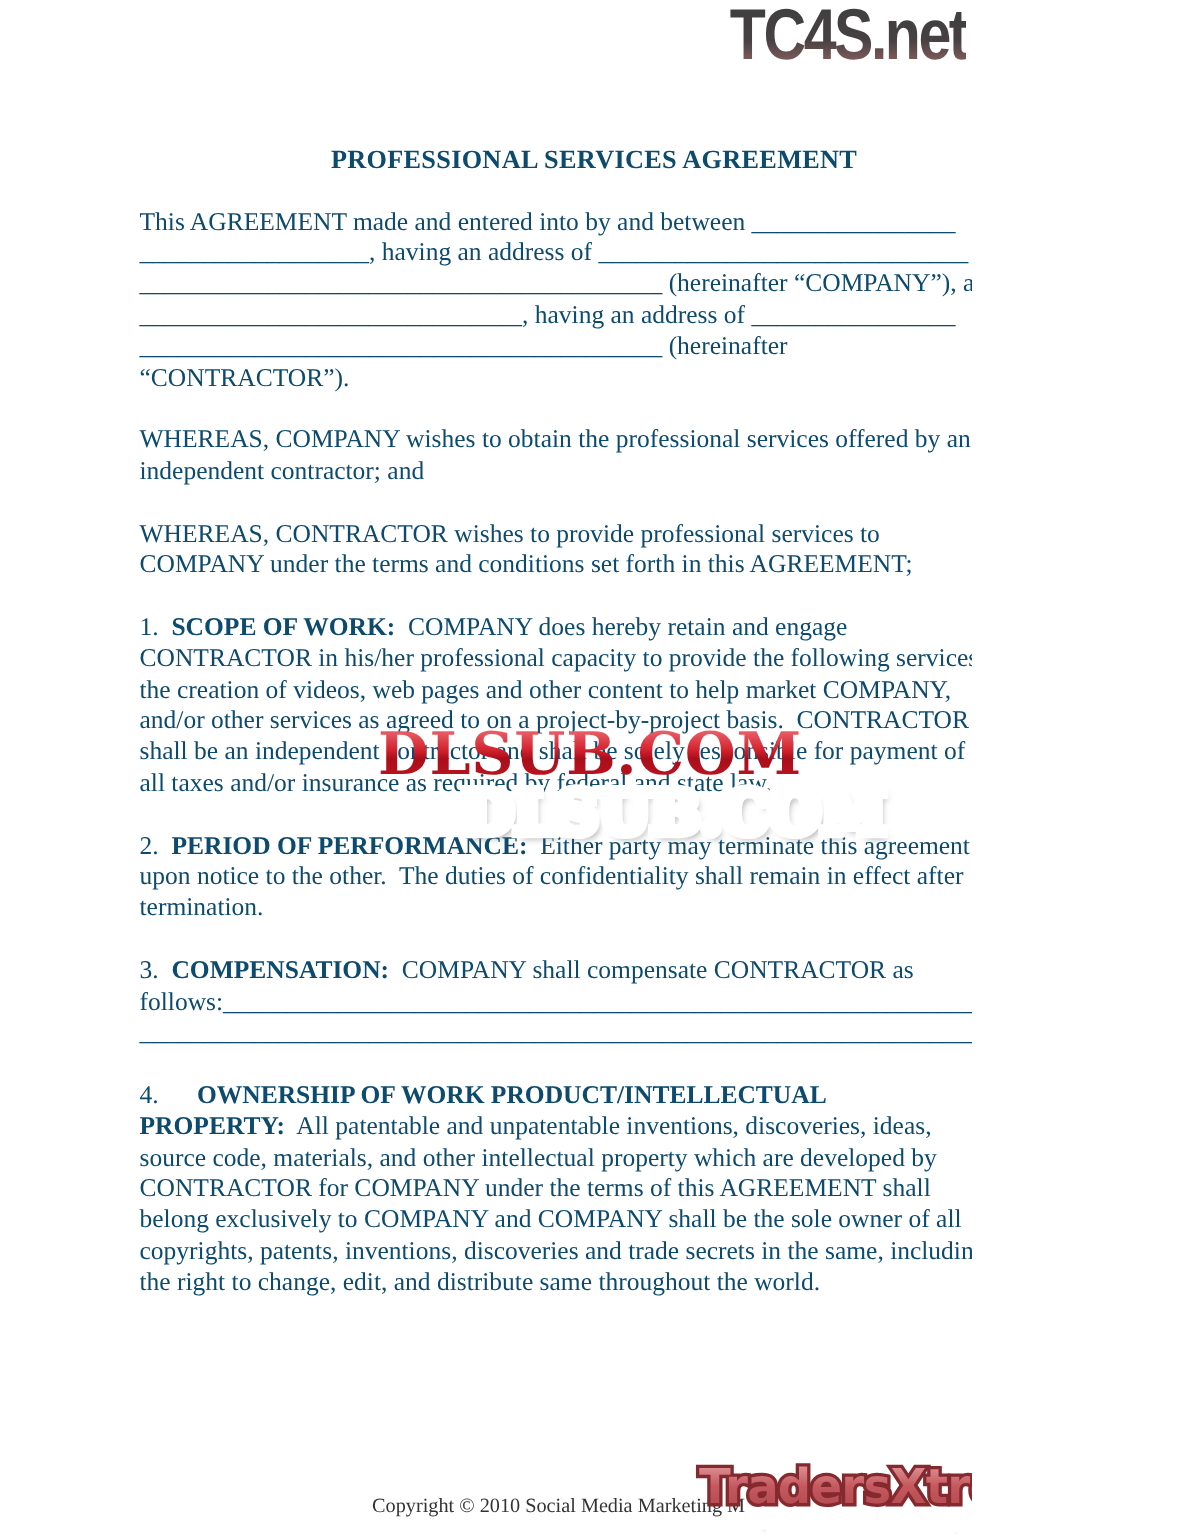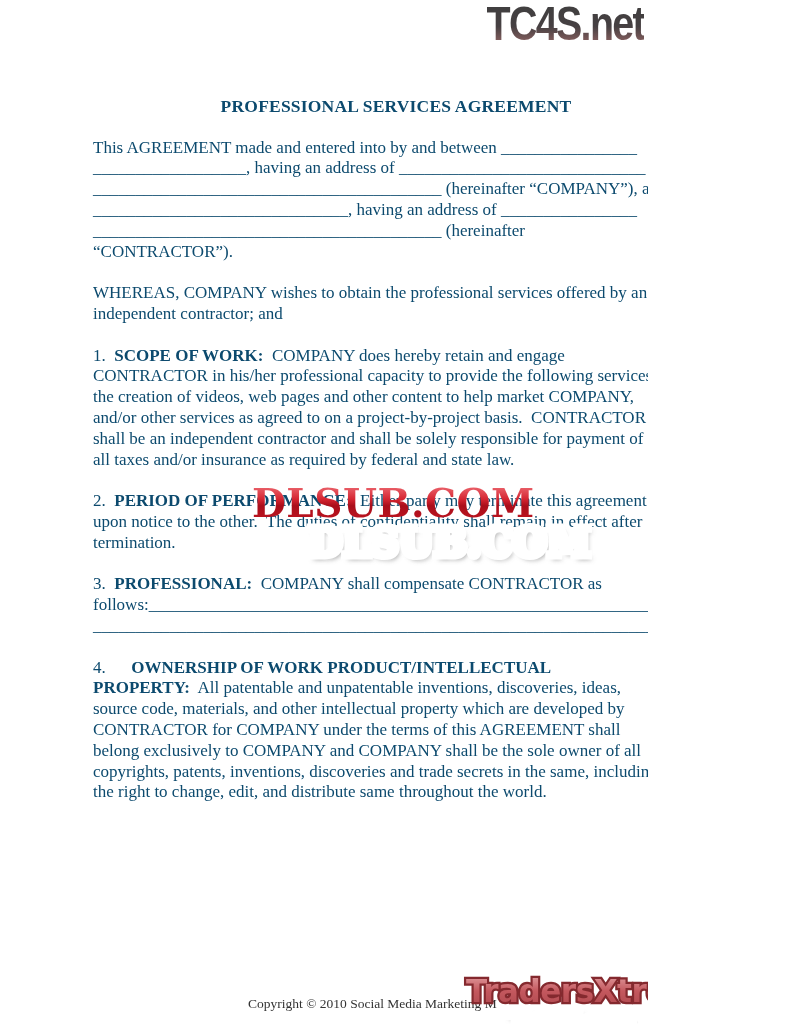--- a/index.html
+++ b/index.html
@@ -81,30 +81,32 @@
     <p class="doc-title">PROFESSIONAL SERVICES AGREEMENT</p>
     <div>
         <p class="para"><span>This AGREEMENT made and entered into by and between ________________
 __________________, having an address of _____________________________
 _________________________________________ (hereinafter “COMPANY”), and
 ______________________________, having an address of ________________
 _________________________________________ (hereinafter
 “CONTRACTOR”).</span></p>
         <p class="para"><span>WHEREAS, COMPANY wishes to obtain the professional services offered by an
 independent contractor; and</span></p>
+        <p class="para"><span>WHEREAS, CONTRACTOR wishes to provide professional services to
+COMPANY under the terms and conditions set forth in this AGREEMENT;</span></p>
         <p class="para"><span>1.  </span><span class="b">SCOPE OF WORK:</span><span>  COMPANY does hereby retain and engage
 CONTRACTOR in his/her professional capacity to provide the following services
 the creation of videos, web pages and other content to help market COMPANY,
 and/or other services as agreed to on a project-by-project basis.  CONTRACTOR
 shall be an independent contractor and shall be solely responsible for payment of
 all taxes and/or insurance as required by federal and state law.</span></p>
         <p class="para"><span>2.  </span><span class="b">PERIOD OF PERFORMANCE:</span><span>  Either party may terminate this agreement
 upon notice to the other.  The duties of confidentiality shall remain in effect after
 termination.</span></p>
-        <p class="para"><span>3.  </span><span class="b">PROFESSIONAL:</span><span>  COMPANY shall compensate CONTRACTOR as
+        <p class="para"><span>3.  </span><span class="b">COMPENSATION:</span><span>  COMPANY shall compensate CONTRACTOR as
 follows:________________________________________________________________
 _____________________________________________________________________.</span></p>
         <p class="para"><span>4.      </span><span class="b">OWNERSHIP OF WORK PRODUCT/INTELLECTUAL
 PROPERTY:</span><span>  All patentable and unpatentable inventions, discoveries, ideas,
 source code, materials, and other intellectual property which are developed by
 CONTRACTOR for COMPANY under the terms of this AGREEMENT shall
 belong exclusively to COMPANY and COMPANY shall be the sole owner of all
 copyrights, patents, inventions, discoveries and trade secrets in the same, including
 the right to change, edit, and distribute same throughout the world.</span></p>
       </div>

